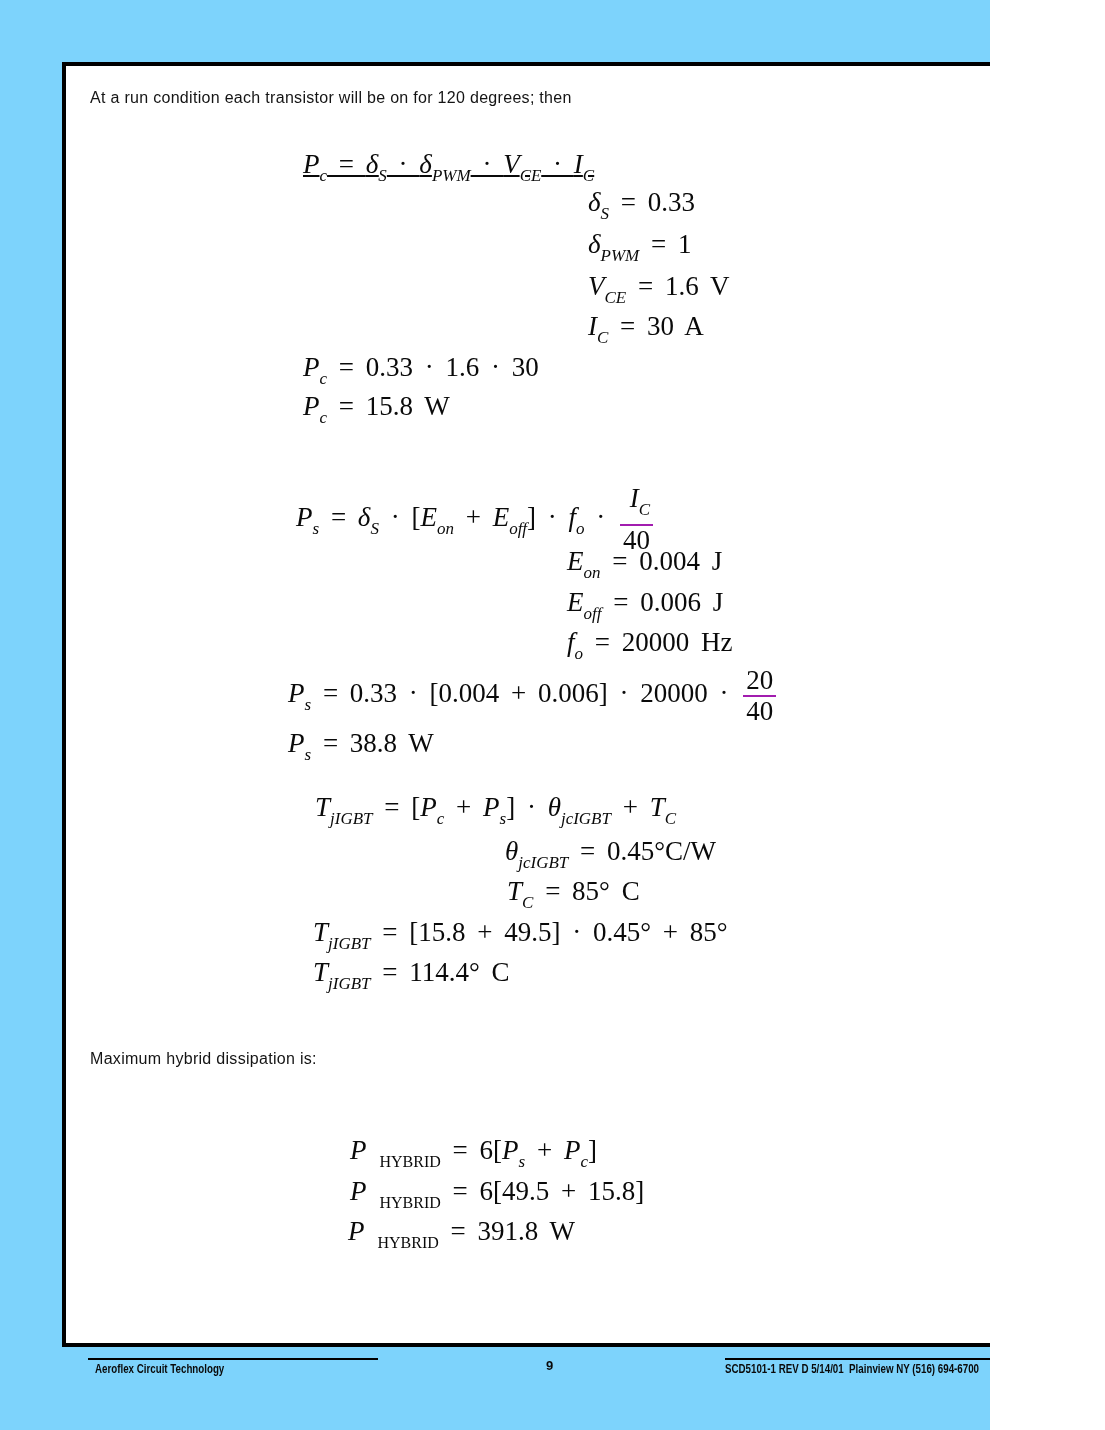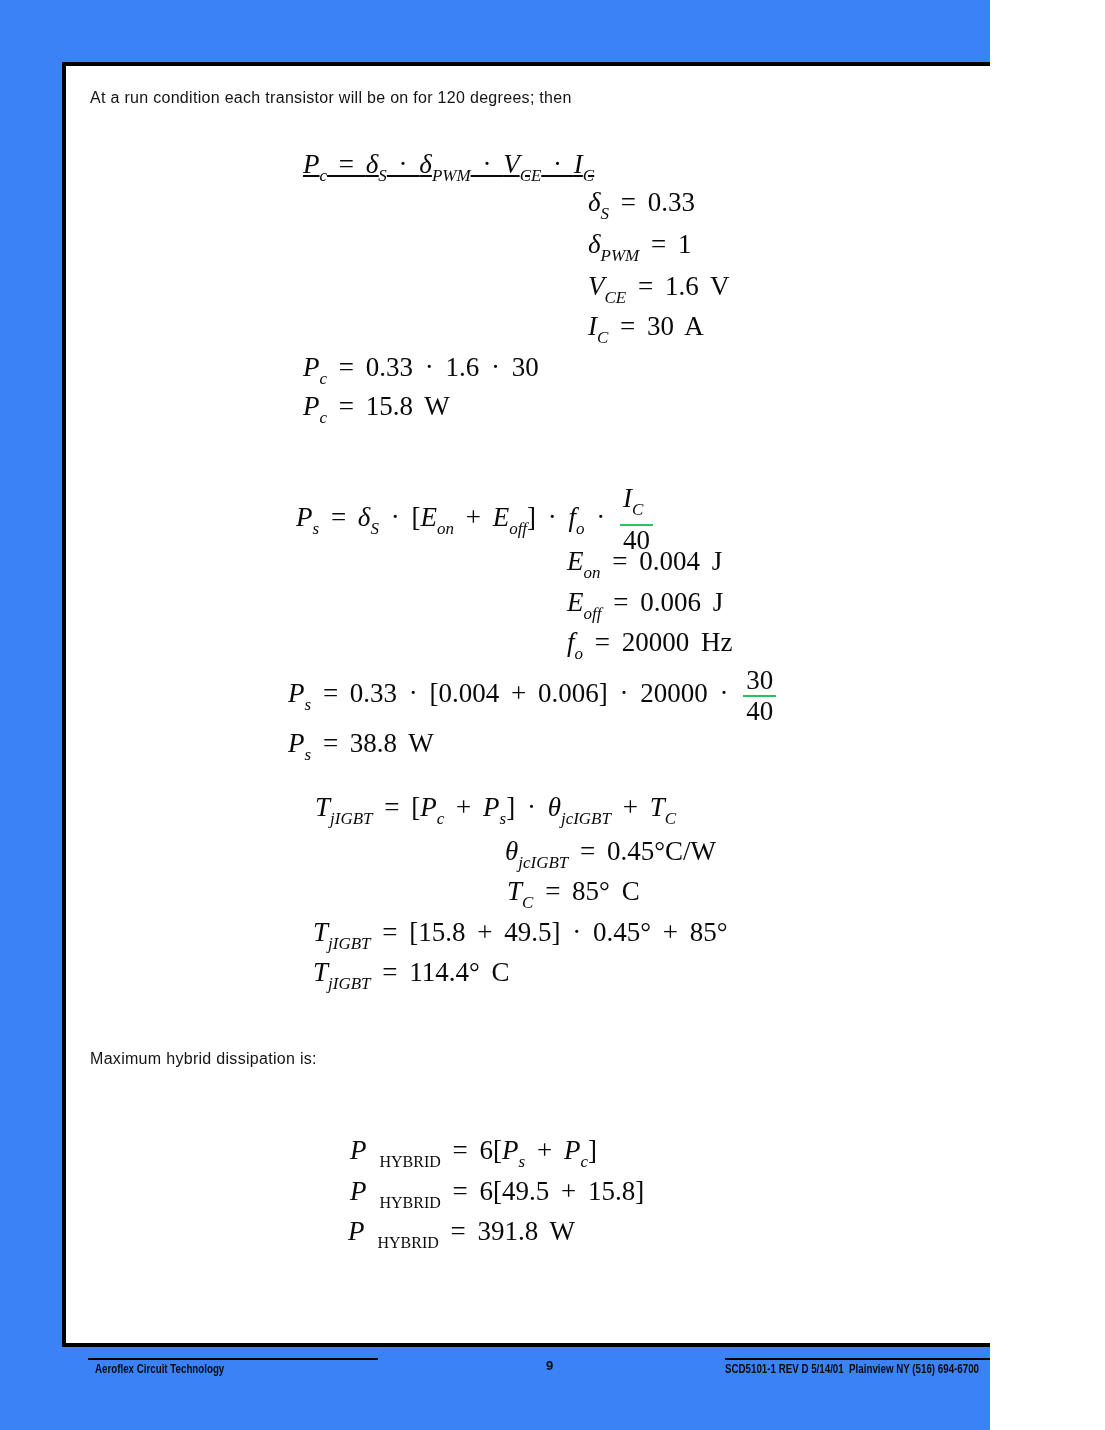--- a/index.html
+++ b/index.html
@@ -1,19 +1,19 @@
 <!DOCTYPE html>
 <html><head>
 <meta charset="utf-8">
 <style>
   html,body{margin:0;padding:0;}
   .page{
     position:relative;
     width:990px;height:1430px;
-    background:#3b82f6;
+    background:#7dd3fc;
     overflow:hidden;
     font-family:"Liberation Sans",sans-serif;
     color:#000;
   }
   .content-box{
     position:absolute;
     left:62px;top:62px;
     width:981px;height:1285px;
     border:4px solid #000;
     box-sizing:border-box;
@@ -36,25 +36,25 @@
     white-space:nowrap;
     word-spacing:5px;
   }
   .eq .mi{font-style:italic;}
   .eq .mn{font-style:normal;}
   .eq .ms{font-style:italic;font-size:17px;vertical-align:-8px;word-spacing:normal;}
   .eq .msr{font-style:normal;font-size:16px;vertical-align:-8px;word-spacing:normal;margin-left:13px;}
   .frac{
     display:inline-block;
     vertical-align:middle;
-    text-align:left;
+    text-align:right;
     margin:0 3px;
   }
   .frac .fnum{display:block;line-height:27px;padding:0 3px 1px 3px;}
-  .frac .fden{display:block;line-height:27px;border-top:2px solid #22c55e;padding:1px 3px 0 3px;}
+  .frac .fden{display:block;line-height:27px;border-top:2px solid #a21caf;padding:1px 3px 0 3px;}
 
   
   .pos-intro{left:90px;top:89px;}
   .pos-eq1 {left:303px;top:149px;text-decoration:underline;}
   .pos-eq2 {left:588px;top:187px;}
   .pos-eq3 {left:588px;top:229px;}
   .pos-eq4 {left:588px;top:271px;}
   .pos-eq5 {left:588px;top:311px;}
   .pos-eq6 {left:303px;top:352px;}
   .pos-eq7 {left:303px;top:391px;}
@@ -117,21 +117,21 @@
   <div class="eq pos-eq3"><span class="mi">δ</span><span class="ms">PWM</span><span class="mn"> = 1</span></div>
   <div class="eq pos-eq4"><span class="mi">V</span><span class="ms">CE</span><span class="mn"> = 1.6 V</span></div>
   <div class="eq pos-eq5"><span class="mi">I</span><span class="ms">C</span><span class="mn"> = 30 A</span></div>
   <div class="eq pos-eq6"><span class="mi">P</span><span class="ms">c</span><span class="mn"> = 0.33 · 1.6 · 30</span></div>
   <div class="eq pos-eq7"><span class="mi">P</span><span class="ms">c</span><span class="mn"> = 15.8 W</span></div>
 
   <div class="eq pos-eq8"><span class="mi">P</span><span class="ms">s</span><span class="mn"> = </span><span class="mi">δ</span><span class="ms">S</span><span class="mn"> · [</span><span class="mi">E</span><span class="ms">on</span><span class="mn"> + </span><span class="mi">E</span><span class="ms">off</span><span class="mn">] · </span><span class="mi">f</span><span class="ms">o</span><span class="mn"> · </span><span class="frac"><span class="fnum"><span class="mi">I</span><span class="ms">C</span></span><span class="fden"><span class="mn">40</span></span></span></div>
   <div class="eq pos-eq9"><span class="mi">E</span><span class="ms">on</span><span class="mn"> = 0.004 J</span></div>
   <div class="eq pos-eq10"><span class="mi">E</span><span class="ms">off</span><span class="mn"> = 0.006 J</span></div>
   <div class="eq pos-eq11"><span class="mi">f</span><span class="ms">o</span><span class="mn"> = 20000 Hz</span></div>
-  <div class="eq pos-eq12"><span class="mi">P</span><span class="ms">s</span><span class="mn"> = 0.33 · [0.004 + 0.006] · 20000 · </span><span class="frac"><span class="fnum"><span class="mn">30</span></span><span class="fden"><span class="mn">40</span></span></span></div>
+  <div class="eq pos-eq12"><span class="mi">P</span><span class="ms">s</span><span class="mn"> = 0.33 · [0.004 + 0.006] · 20000 · </span><span class="frac"><span class="fnum"><span class="mn">20</span></span><span class="fden"><span class="mn">40</span></span></span></div>
   <div class="eq pos-eq13"><span class="mi">P</span><span class="ms">s</span><span class="mn"> = 38.8 W</span></div>
 
   <div class="eq pos-eq14"><span class="mi">T</span><span class="ms">jIGBT</span><span class="mn"> = [</span><span class="mi">P</span><span class="ms">c</span><span class="mn"> + </span><span class="mi">P</span><span class="ms">s</span><span class="mn">] · </span><span class="mi">θ</span><span class="ms">jcIGBT</span><span class="mn"> + </span><span class="mi">T</span><span class="ms">C</span></div>
   <div class="eq pos-eq15"><span class="mi">θ</span><span class="ms">jcIGBT</span><span class="mn"> = 0.45°C/W</span></div>
   <div class="eq pos-eq16"><span class="mi">T</span><span class="ms">C</span><span class="mn"> = 85° C</span></div>
   <div class="eq pos-eq17"><span class="mi">T</span><span class="ms">jIGBT</span><span class="mn"> = [15.8 + 49.5] · 0.45° + 85°</span></div>
   <div class="eq pos-eq18"><span class="mi">T</span><span class="ms">jIGBT</span><span class="mn"> = 114.4° C</span></div>
 
   <p class="sans-text pos-heading2">Maximum hybrid dissipation is:</p>
 

